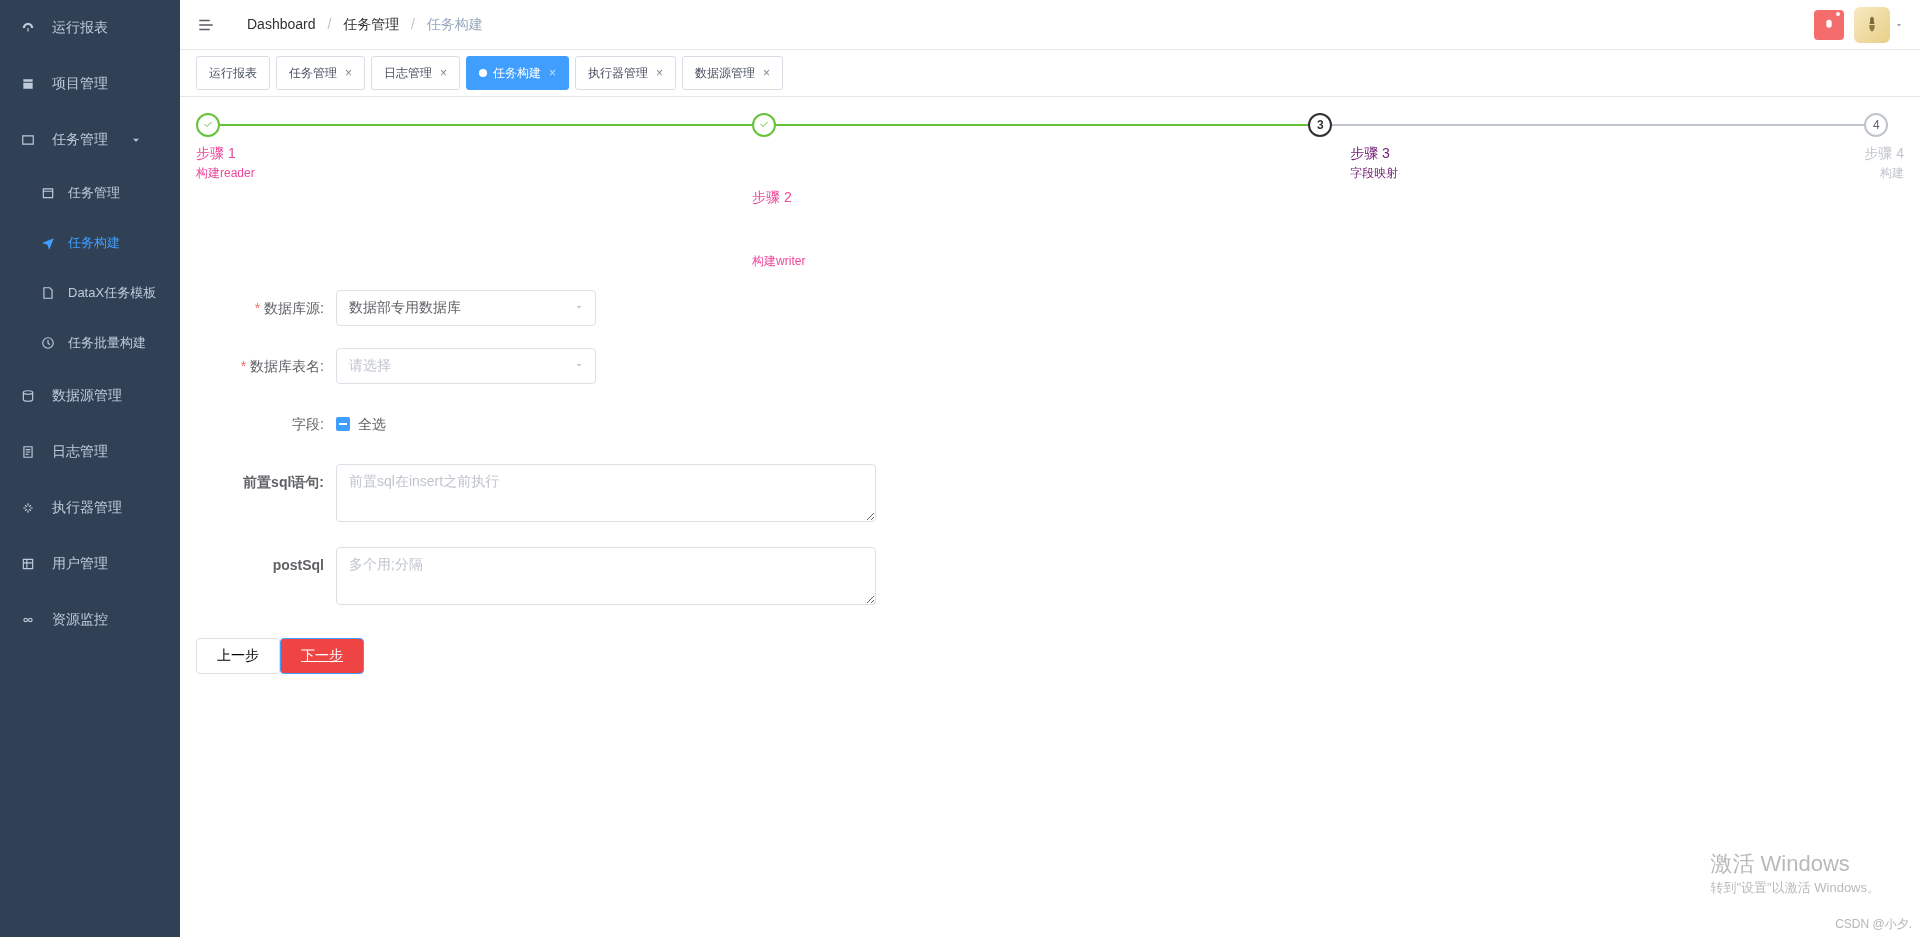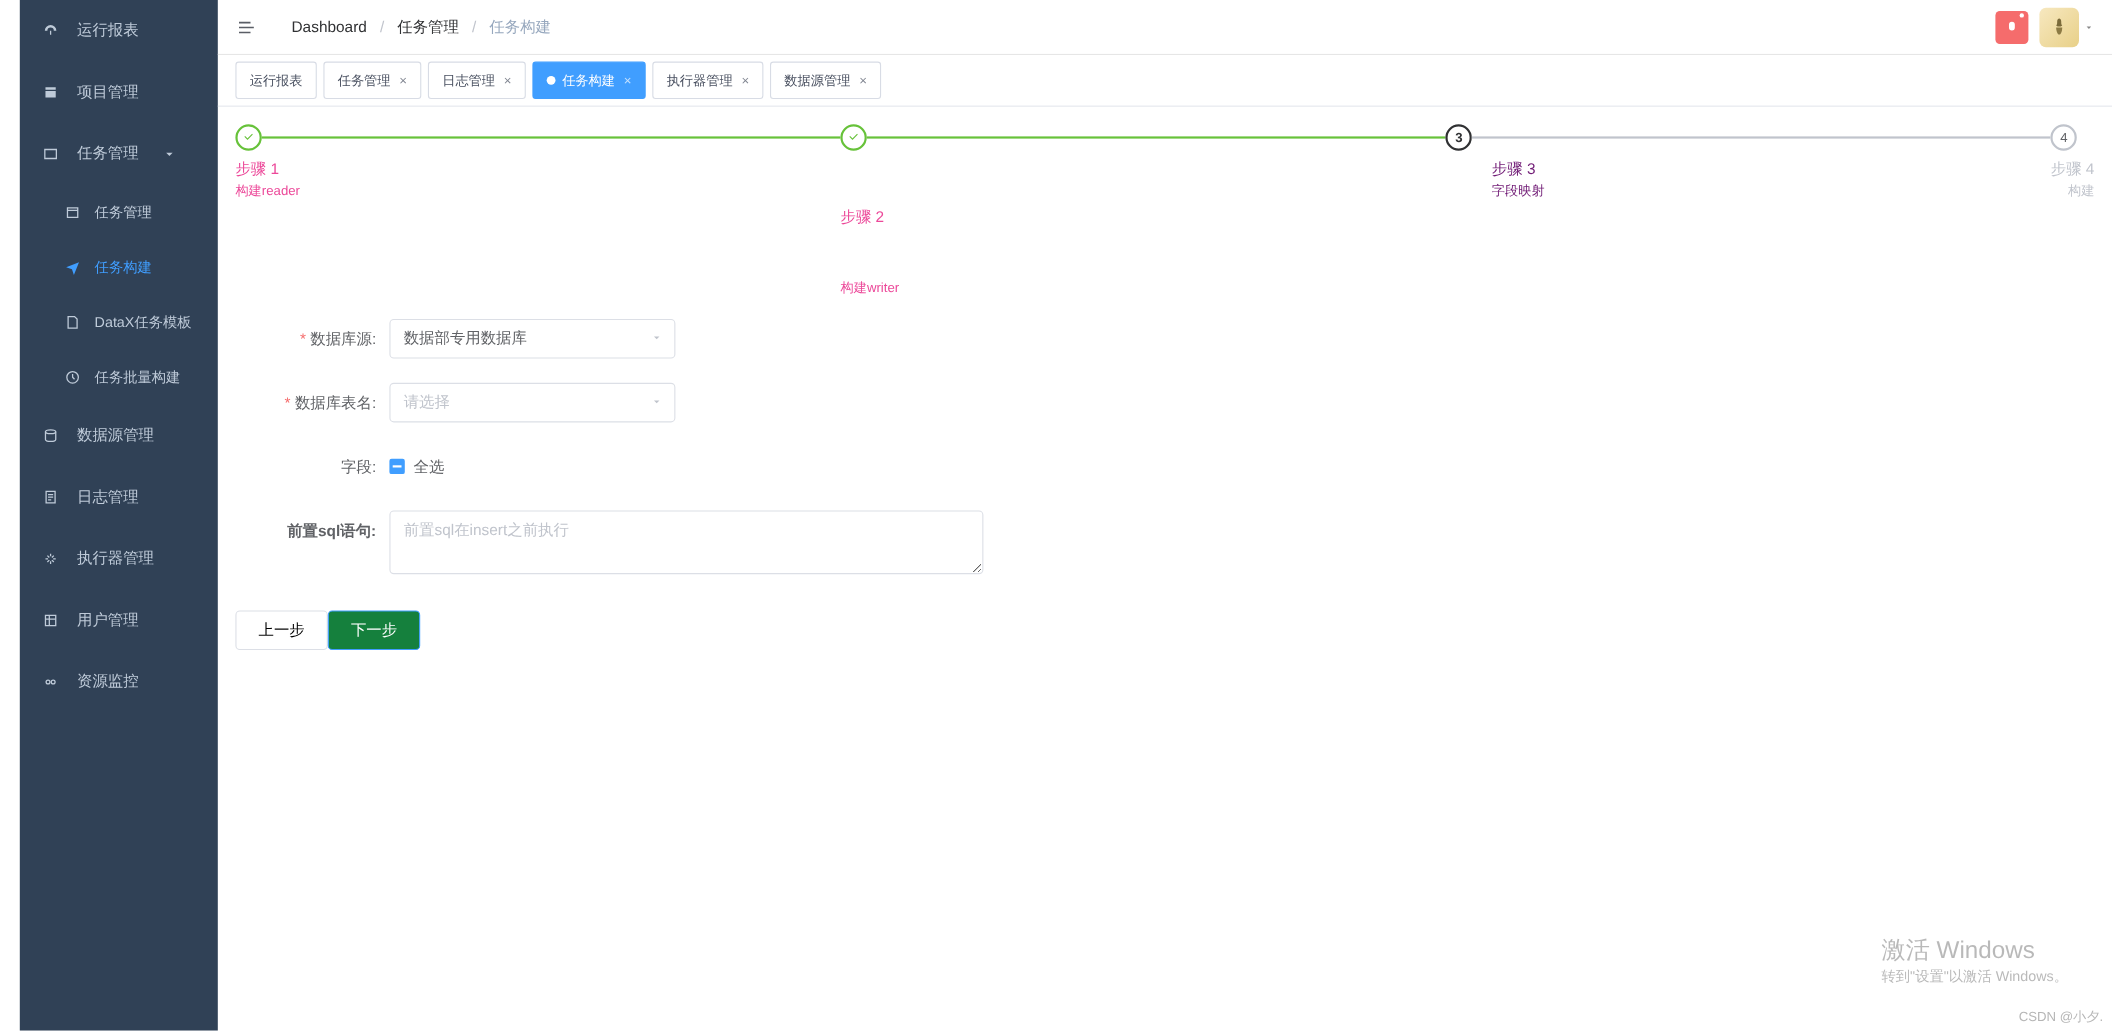--- a/index.html
+++ b/index.html
@@ -1,17 +1,17 @@
 <!DOCTYPE html>
 <html><head>
 <meta charset="utf-8">
 <style>
 * { box-sizing: border-box; margin: 0; padding: 0; }
 body { font-family: -apple-system, "Helvetica Neue", Arial, "PingFang SC", "Microsoft YaHei", sans-serif; font-size: 14px; color: #606266; background: #fff; }
-.app { display: flex; height: 937px; width: 1920px; overflow: hidden; position: relative; padding-left: 18px; }
+.app { display: flex; height: 937px; width: 1920px; overflow: hidden; position: relative; }
 
 
 .sidebar { width: 180px; background: #304156; color: #bfcbd9; height: 100%; overflow-y: auto; }
 .side-item { display: flex; align-items: center; padding: 0 20px; height: 56px; cursor: pointer; font-size: 14px; color: #bfcbd9; }
 .side-item .icon { width: 16px; height: 16px; margin-right: 16px; display: inline-flex; align-items: center; justify-content: center; }
 .side-item.sub { padding-left: 40px; height: 50px; font-size: 13px; }
 .side-item.sub .icon { margin-right: 12px; }
 .side-item.active { color: #409EFF; }
 .side-item .caret { margin-left: auto; }
 .icon svg { width: 14px; height: 14px; fill: currentColor; }
@@ -76,21 +76,21 @@
 .select .arrow { position:absolute; right:10px; top:50%; transform:translateY(-50%);}
 .select .arrow svg{width:12px;height:12px;fill:#c0c4cc;}
 .checkbox-wrap{display:flex;align-items:center;line-height:36px;}
 .checkbox{width:14px;height:14px;border-radius:2px;background:#409EFF;display:flex;align-items:center;justify-content:center;margin-right:8px;}
 .checkbox.ind::after{content:"";width:8px;height:2px;background:#fff;}
 .textarea { width: 540px; min-height:58px; border:1px solid #dcdfe6; border-radius:4px; padding:8px 12px; font-size:14px; resize:vertical; font-family:inherit; color:#606266;}
 .textarea::placeholder{color:#c0c4cc;}
 
 .btns { display:flex; margin-top:30px;}
 .btn { height:36px; padding:0 20px; border-radius:4px; border:1px solid #dcdfe6; background:#fff; font-size:14px; cursor:pointer; display:flex;align-items:center;}
-.btn.primary { background:#15803d; border-color:#409EFF; color:#fff;}
+.btn.primary { background:#ef4444; border-color:#409EFF; color:#fff;text-decoration:underline;}
 
 
 .wm { position:absolute; right:40px; bottom:40px; text-align:left; color:rgba(100,100,100,.45); pointer-events:none;}
 .wm .t1{font-size:22px;}
 .wm .t2{font-size:13px;}
 .csdn { position:absolute; right:8px; bottom:4px; font-size:12px; color:rgba(120,120,120,.55); pointer-events:none;}
 </style>
 </head>
 <body>
 
@@ -345,20 +345,26 @@
               <span>全选</span>
             </div>
           </div>
         </div>
         <div class="form-row">
           <div class="form-label bold">前置sql语句:</div>
           <div class="form-control">
             <textarea class="textarea" placeholder="前置sql在insert之前执行" style=""></textarea>
           </div>
         </div>
+        <div class="form-row">
+          <div class="form-label bold">postSql</div>
+          <div class="form-control">
+            <textarea class="textarea" placeholder="多个用;分隔" style=""></textarea>
+          </div>
+        </div>
       </div>
 
       <div class="btns">
         <button class="btn">上一步</button>
         <button class="btn primary">下一步</button>
       </div>
     </div>
   </div>
 
   <div class="wm">

